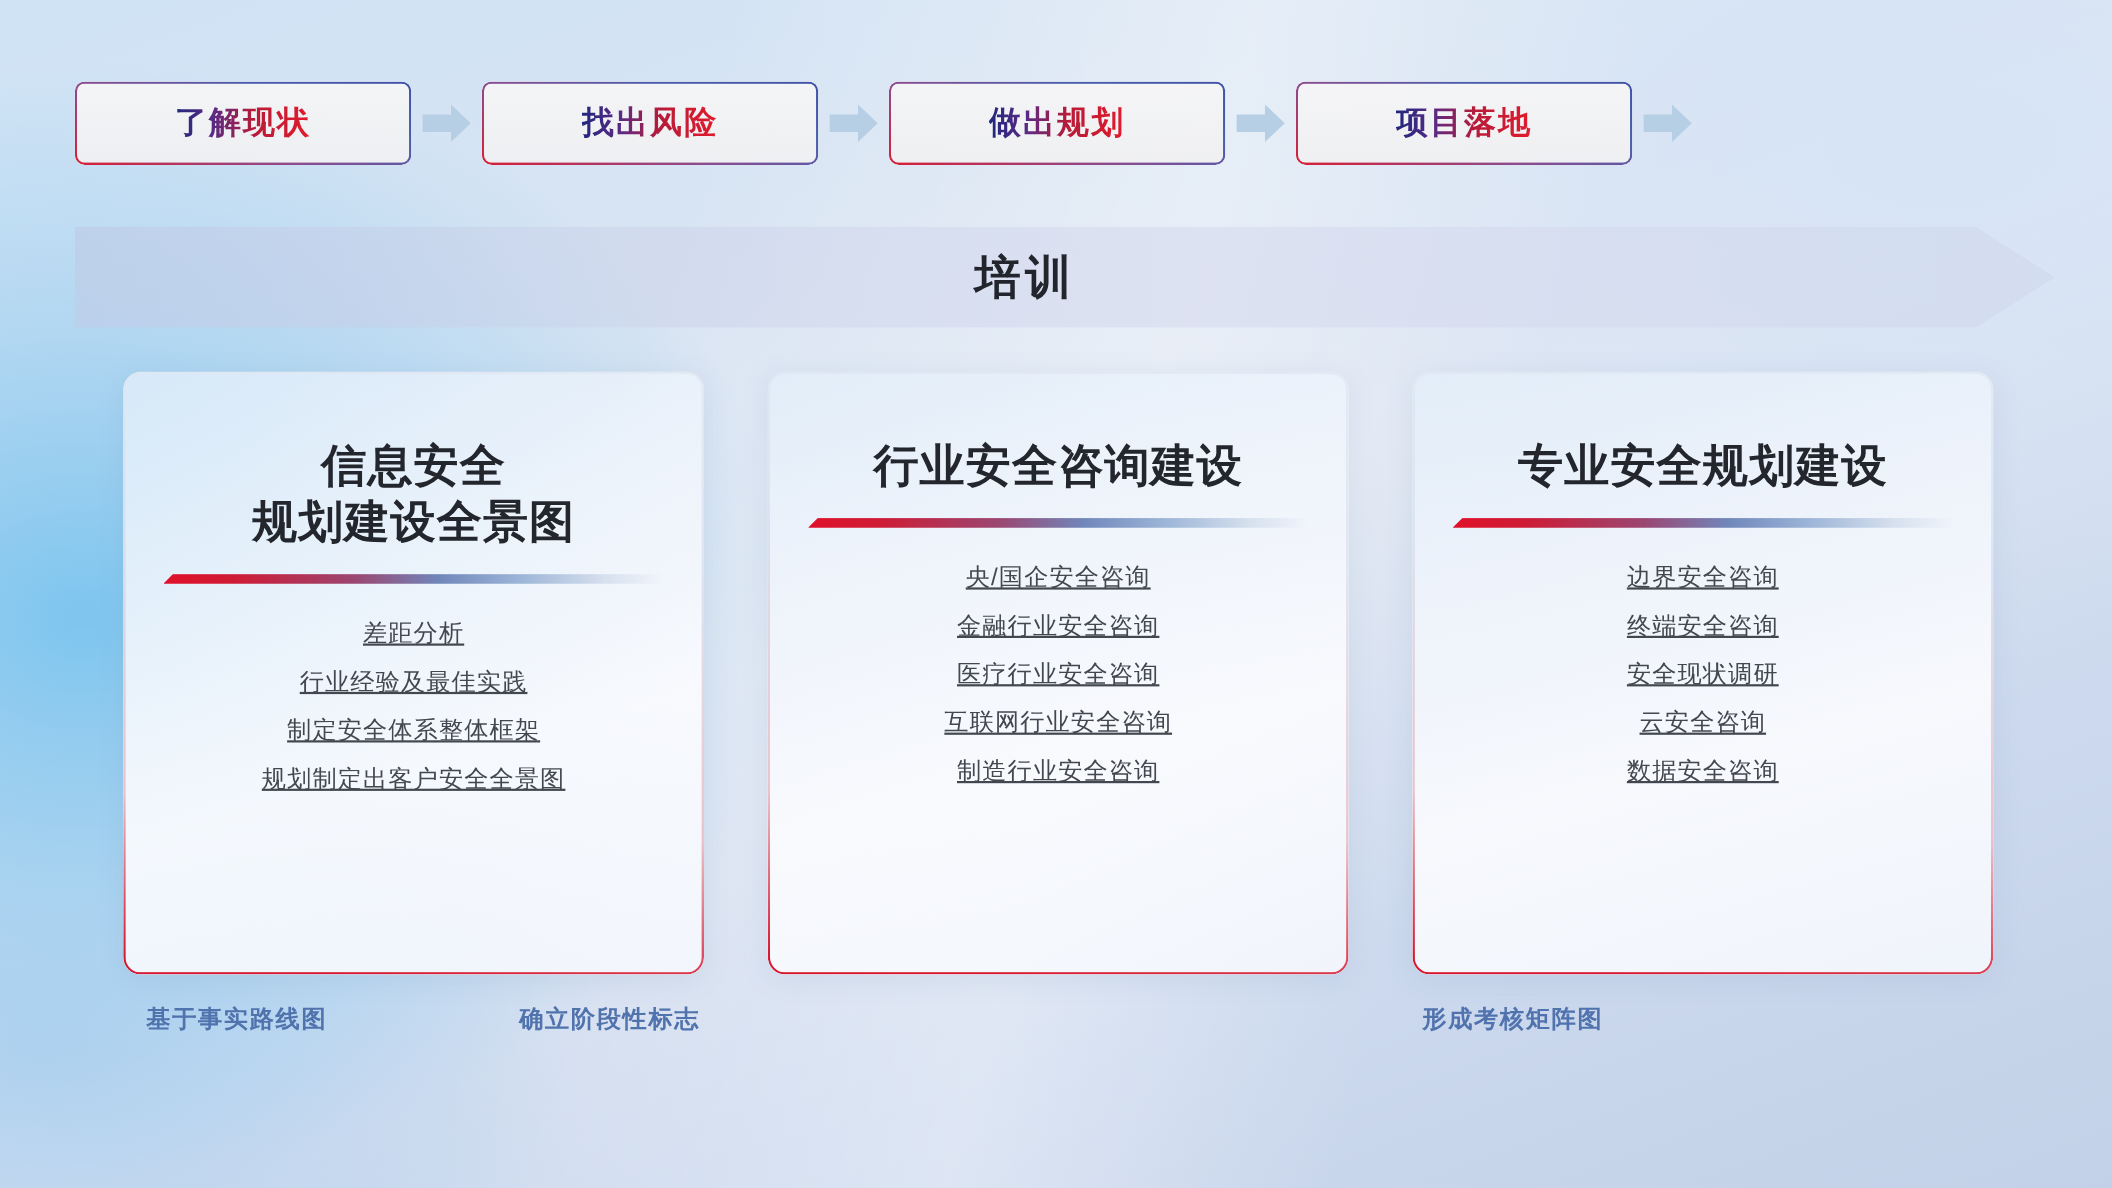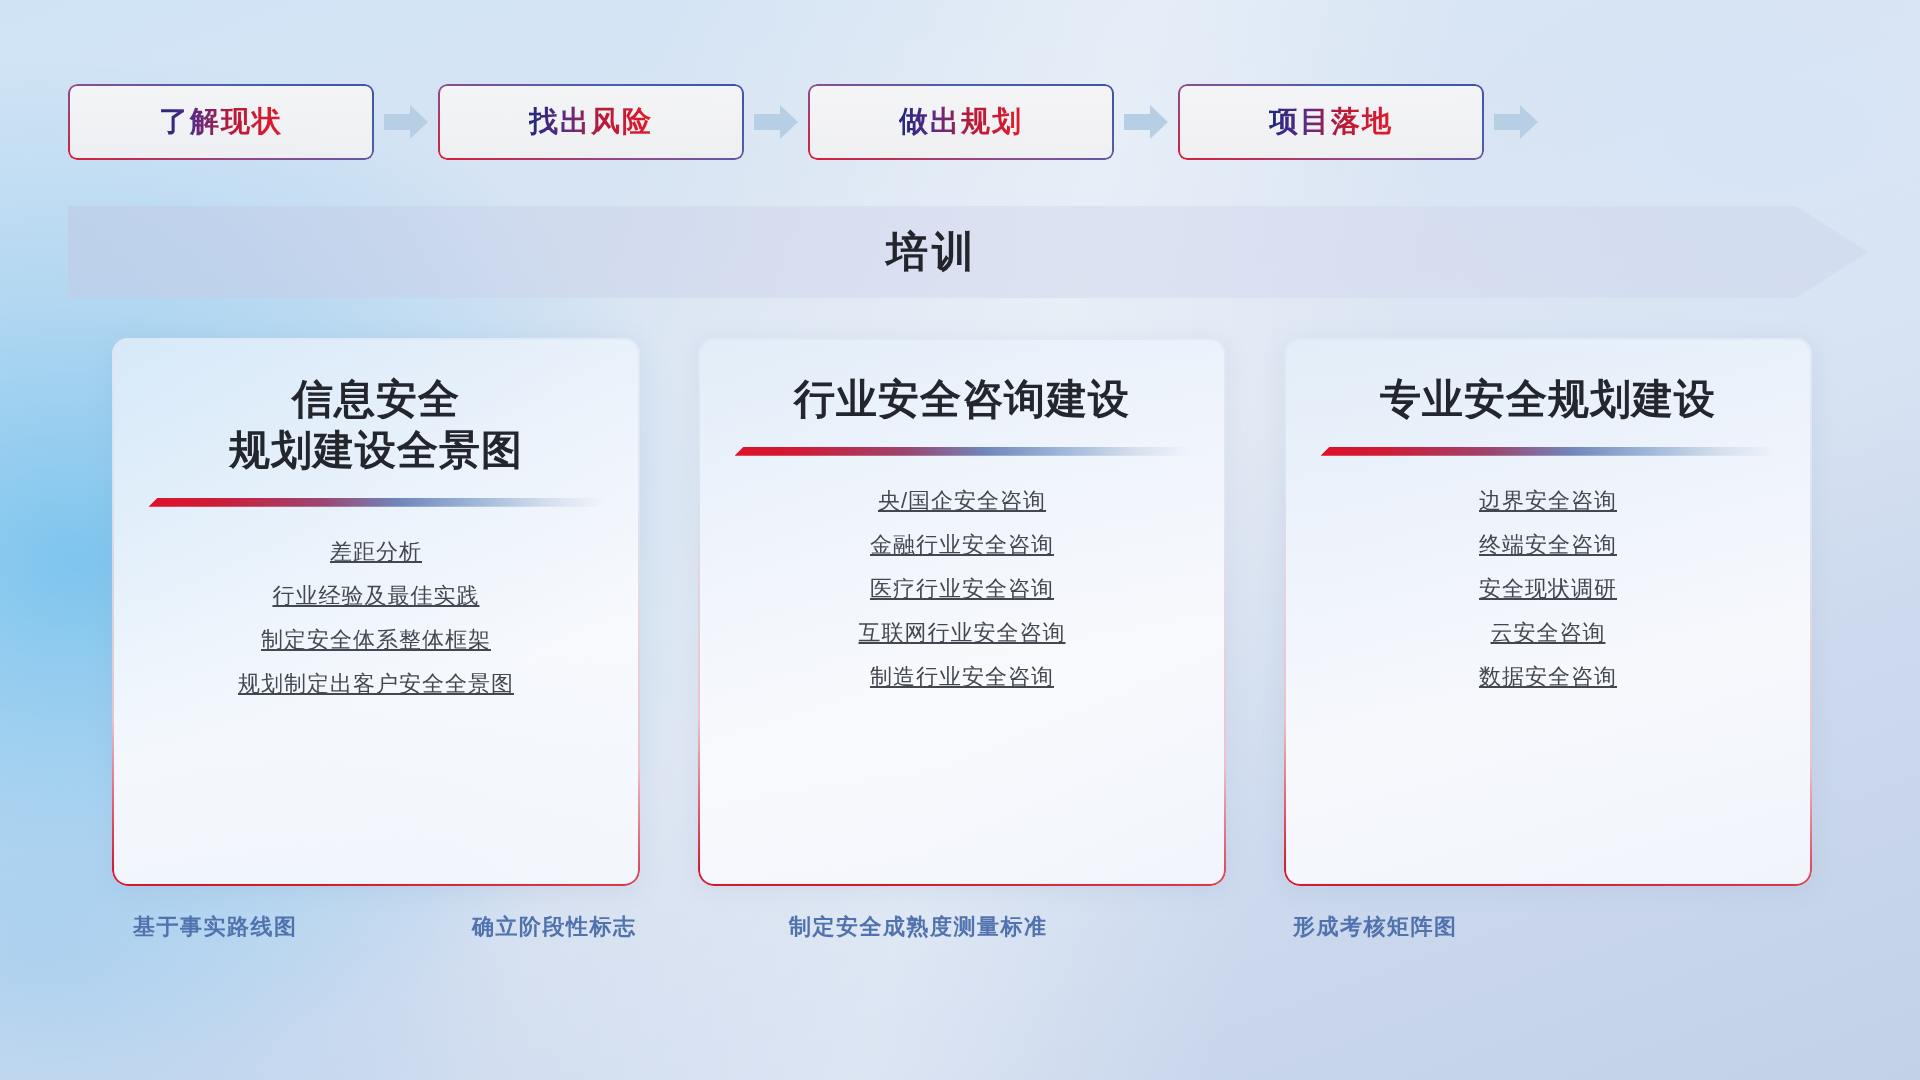--- a/index.html
+++ b/index.html
@@ -34,21 +34,20 @@
   
   .steps {
     position: absolute;
     left: 68px;
     top: 74px;
     width: 1790px;
     height: 76px;
     display: flex;
     align-items: center;
     z-index: 5;
-    margin-top: 10px;
   }
   .step-box {
     position: relative;
     width: 306px;
     height: 76px;
     border-radius: 9px;
     background: linear-gradient(180deg, rgba(245,245,246,0.96) 0%, rgba(240,240,242,0.94) 100%);
     display: flex;
     align-items: center;
     justify-content: center;
@@ -152,21 +151,21 @@
         rgba(226,150,160,0.55) 72%,
         #d8182f 97%,
         #d8182f 100%);
     -webkit-mask: linear-gradient(#000 0 0) content-box, linear-gradient(#000 0 0);
     -webkit-mask-composite: xor;
     mask: linear-gradient(#000 0 0) content-box, linear-gradient(#000 0 0);
     mask-composite: exclude;
     pointer-events: none;
   }
   .card-title {
-    margin-top: 36px;
+    margin-top: 60px;
     font-size: 41px;
     font-weight: bold;
     color: #23262d;
     line-height: 1.24;
     text-align: center;
     letter-spacing: 1px;
     white-space: pre-line;
     position: relative;
     z-index: 2;
   }
@@ -300,17 +299,16 @@
         <li>云安全咨询</li>
         <li>数据安全咨询</li>
       </ul>
     </div>
 
   </div>
 
   <div class="footers">
     <div class="footer-label" style="left:133px">基于事实路线图</div>
     <div class="footer-label" style="left:472px">确立阶段性标志</div>
-    <div class="footer-label" style="left:789px">制定安全成熟度测量标准</div>
     <div class="footer-label" style="left:1293px">形成考核矩阵图</div>
   </div>
 
 </div>
 
 </body></html>

